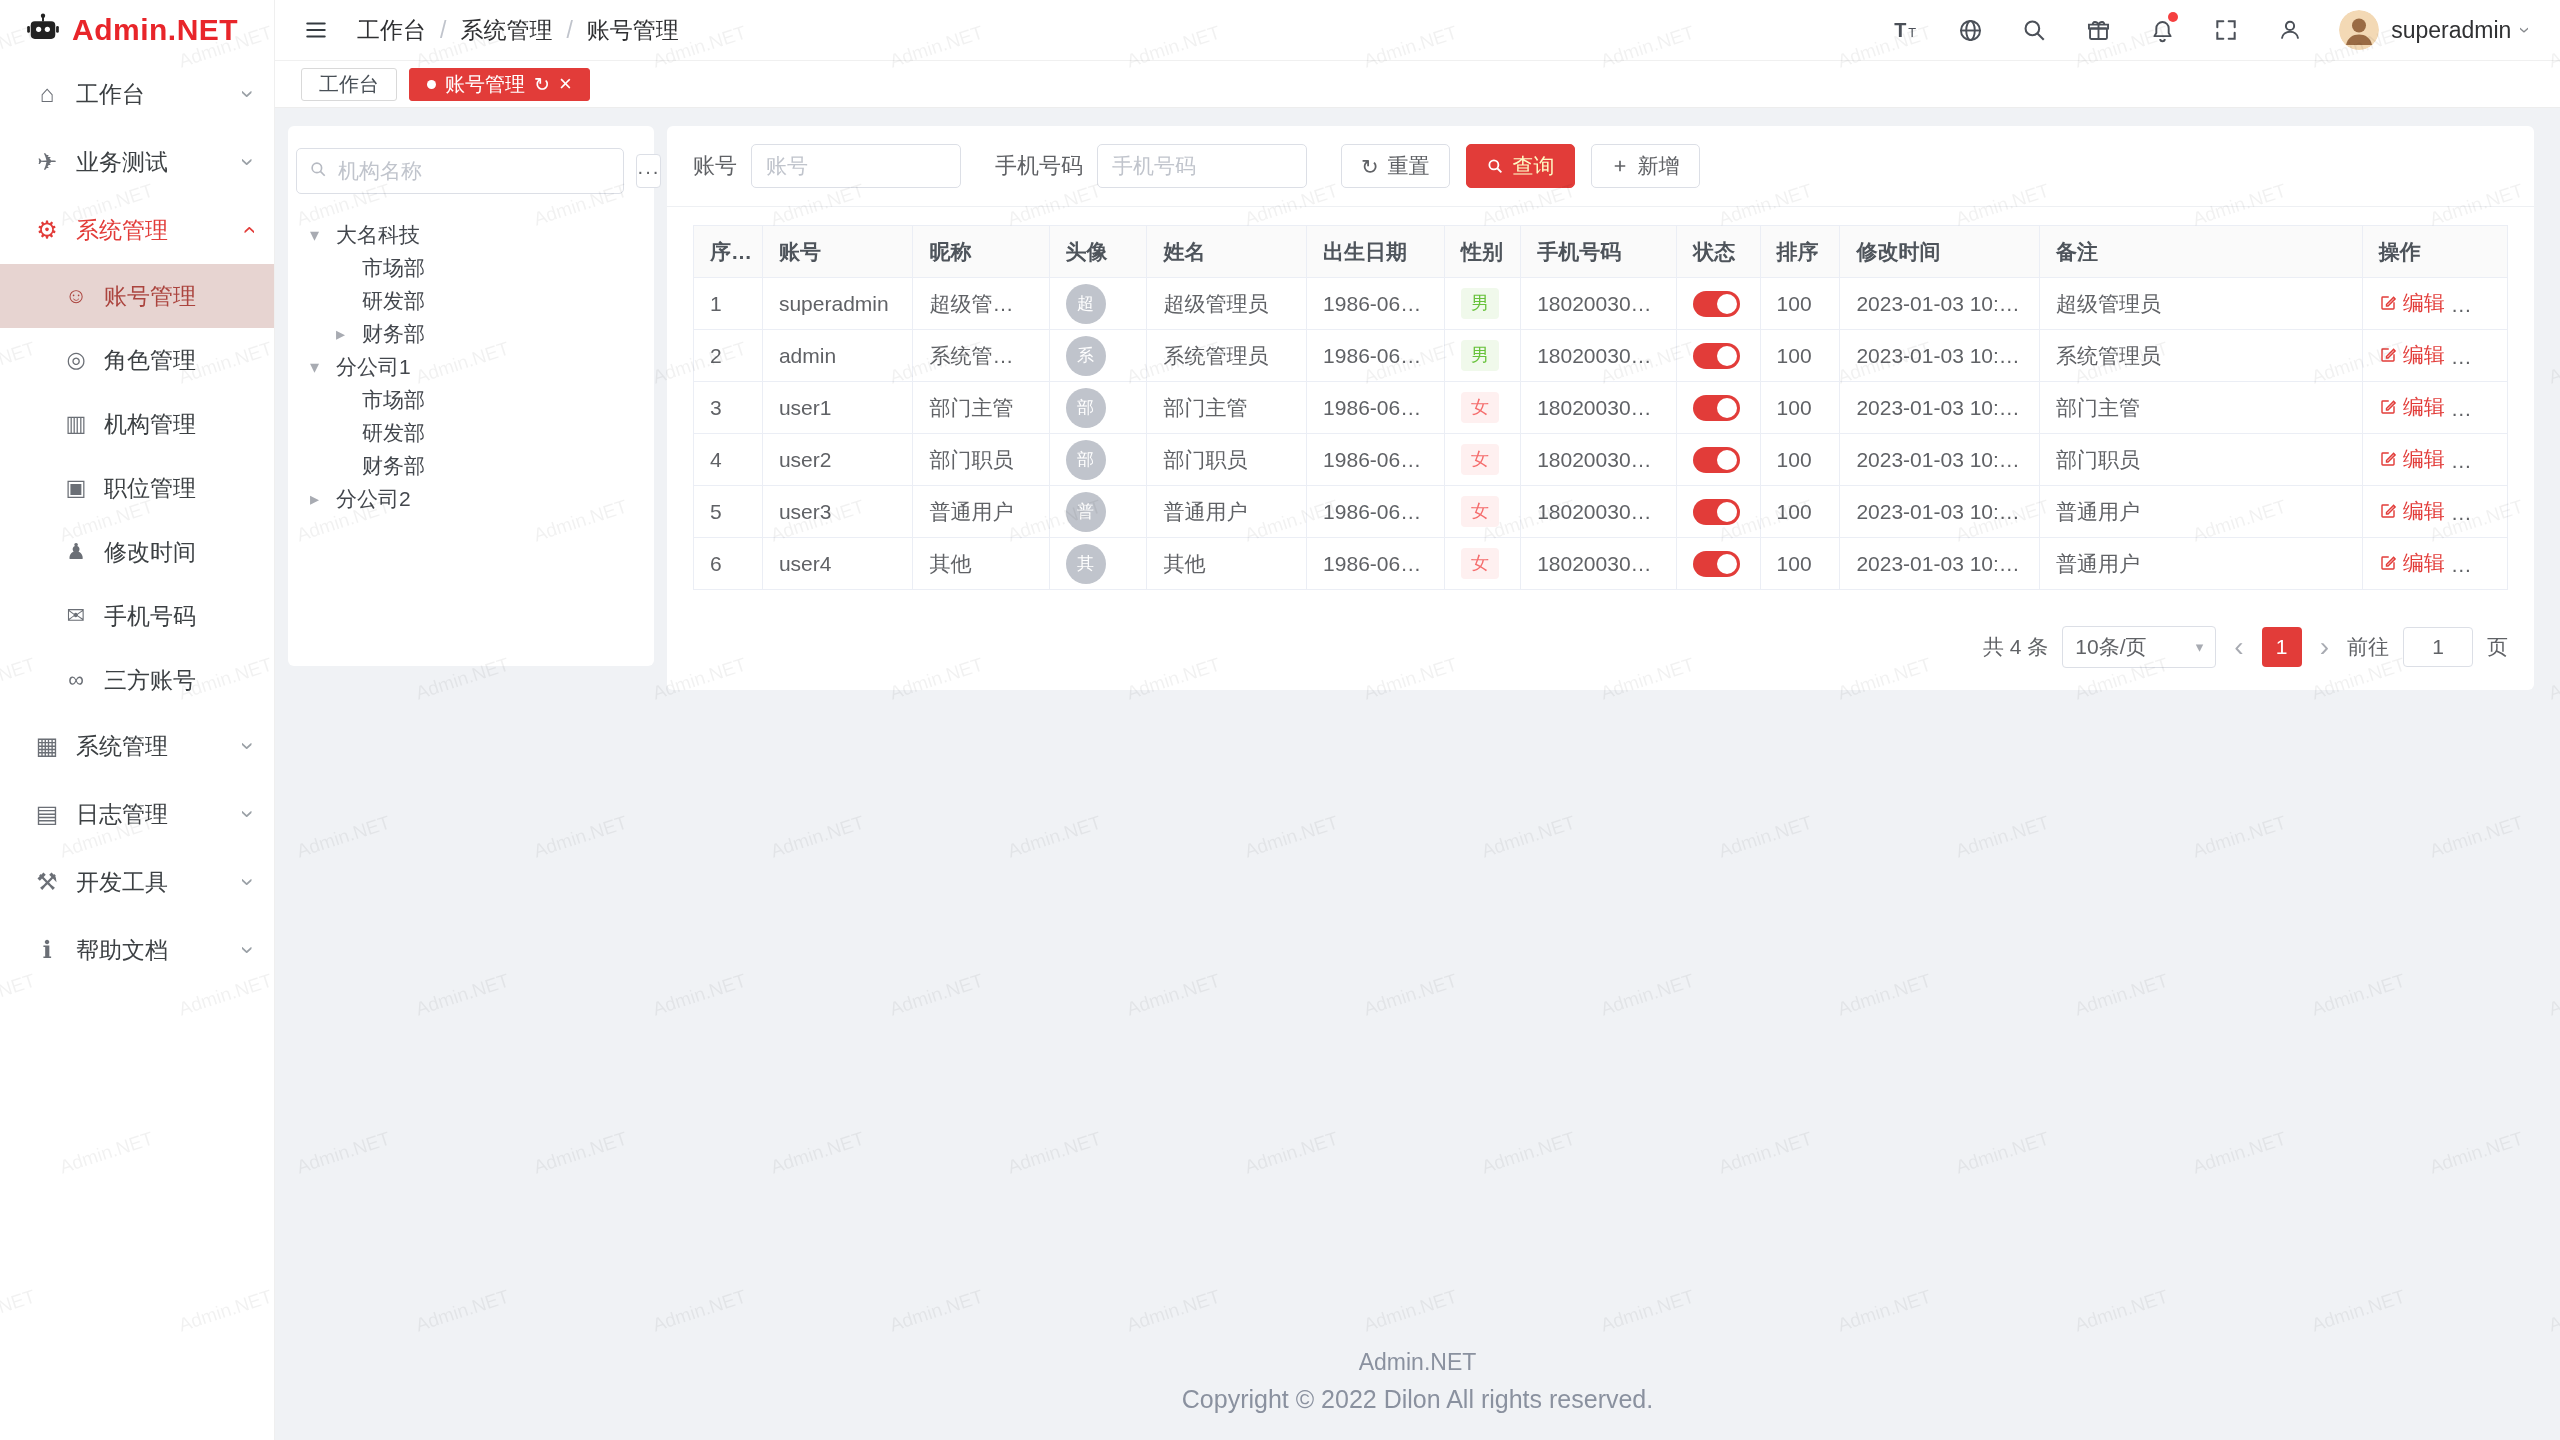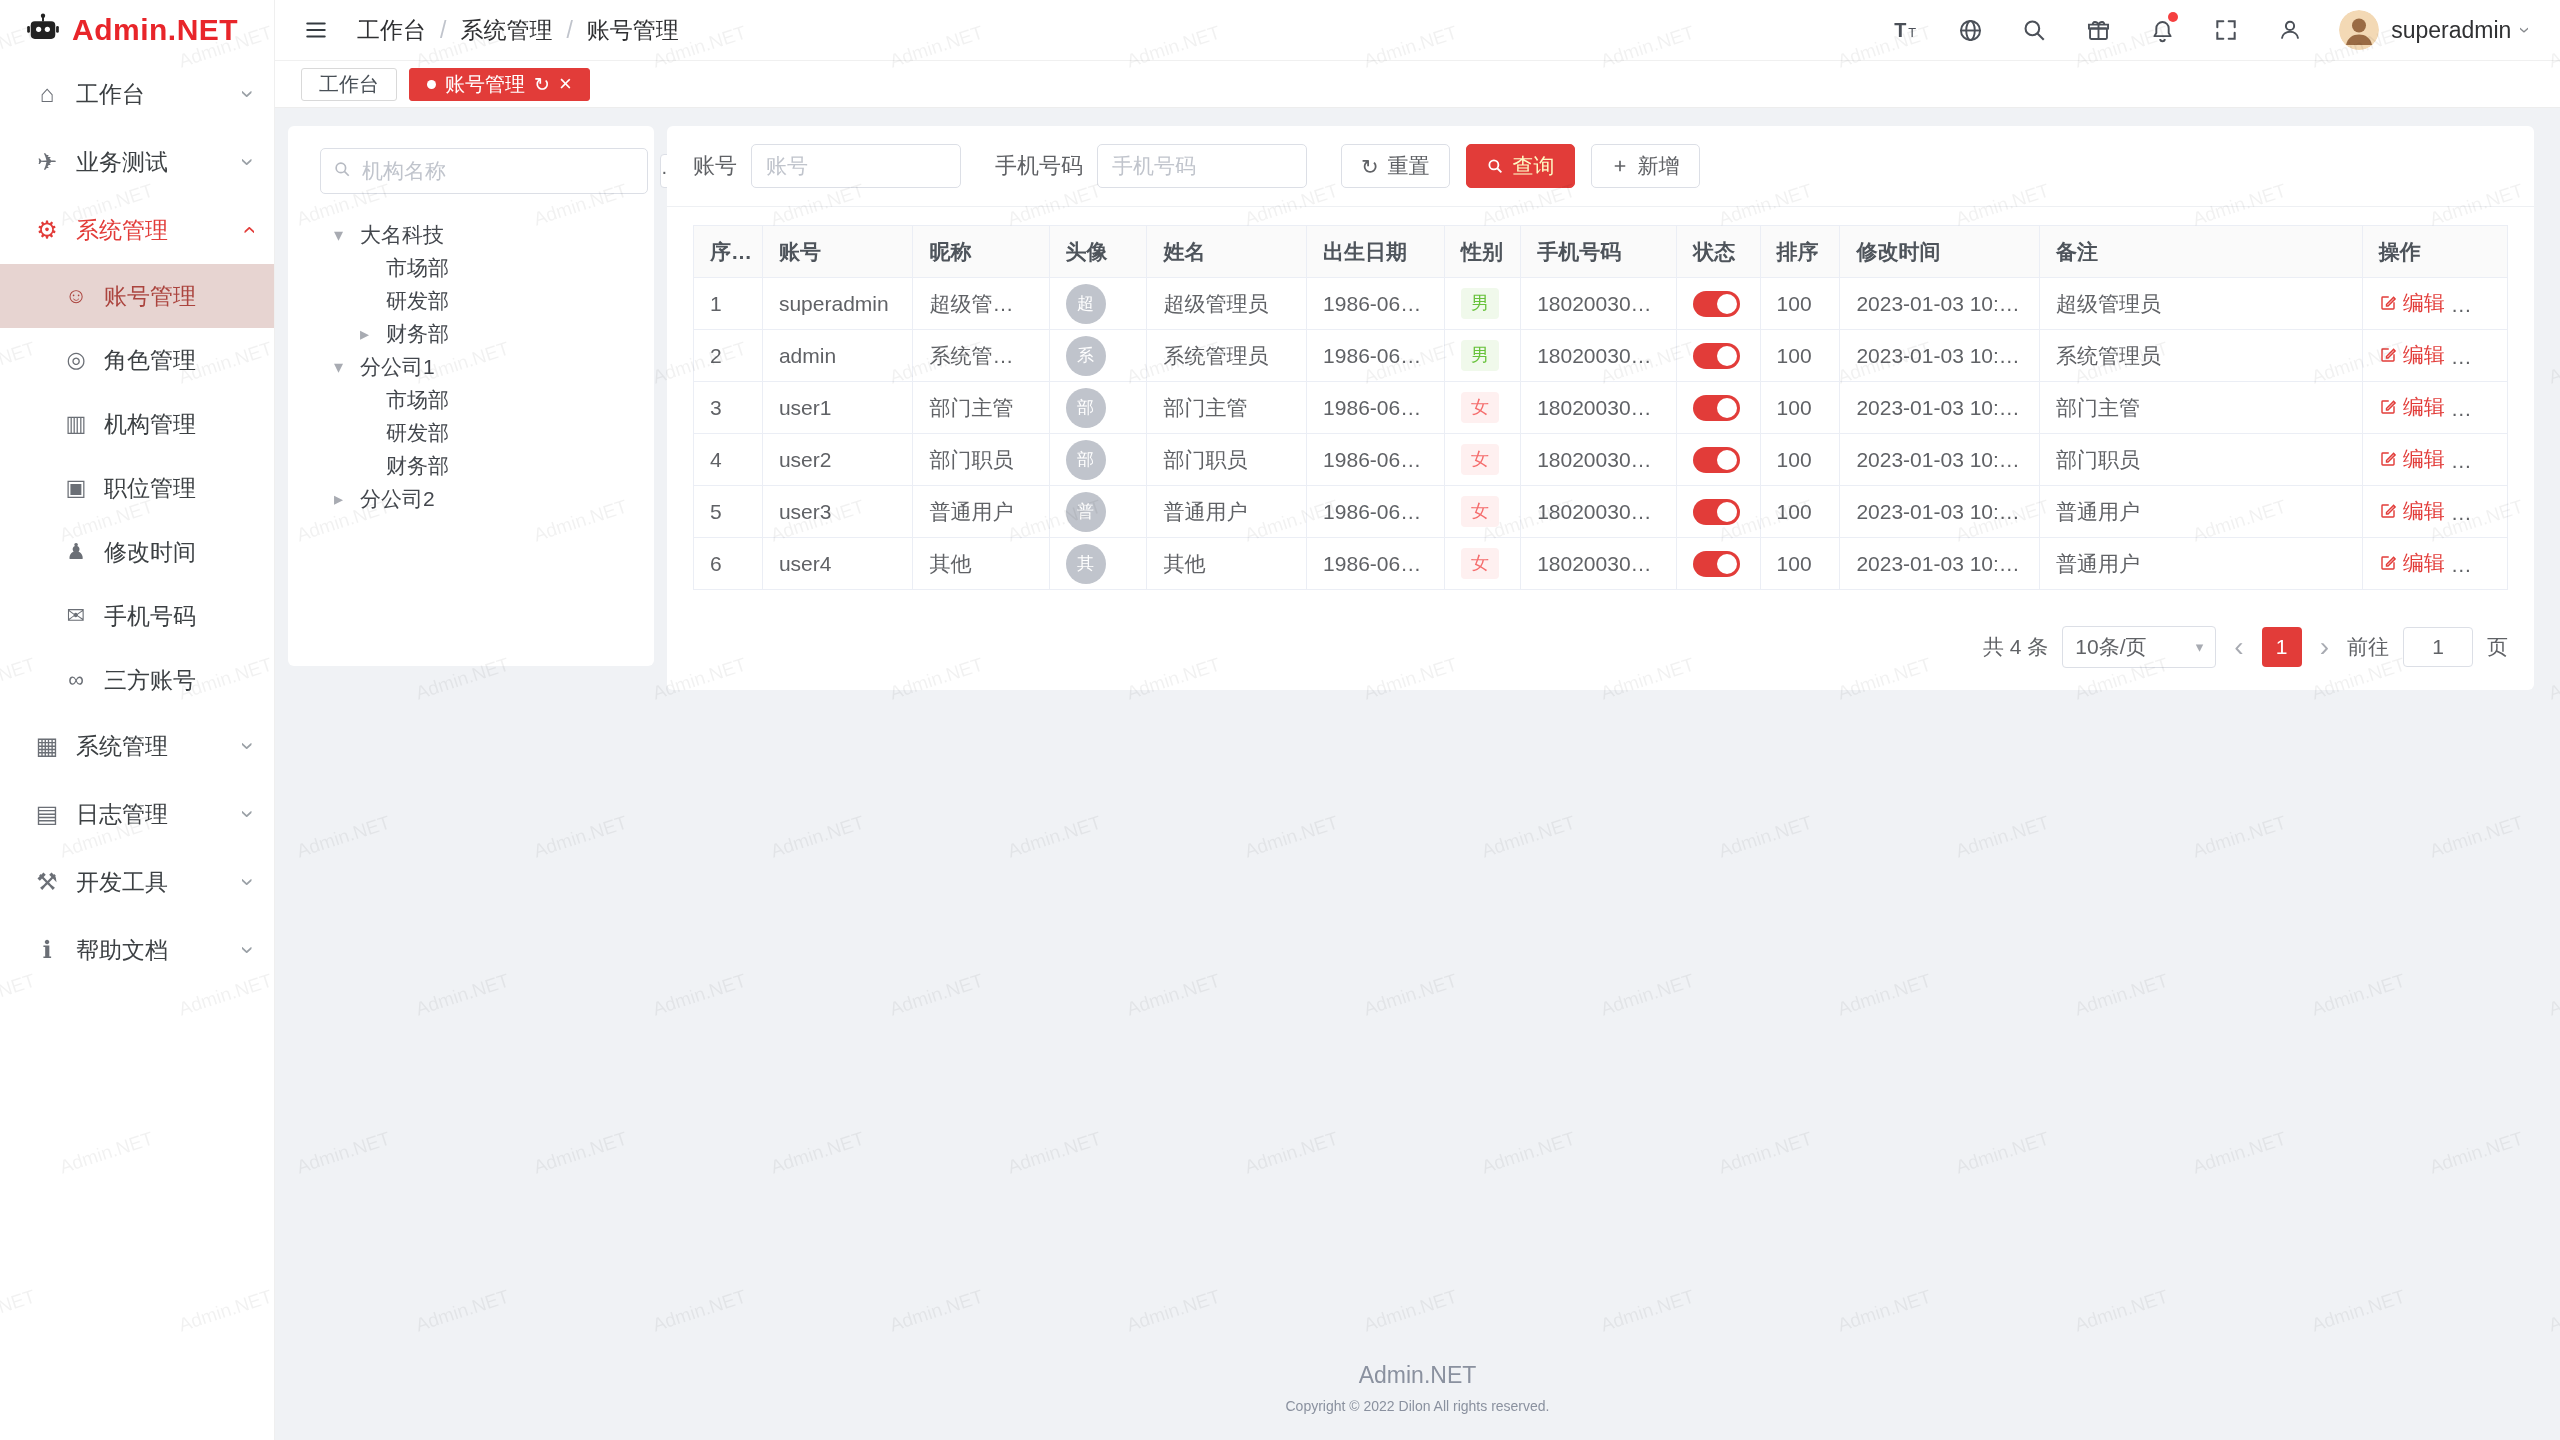--- a/index.html
+++ b/index.html
@@ -53,21 +53,21 @@
   .tab-dot{width:9px;height:9px;border-radius:50%;background:#fff;}
   .tab-refresh{font-size:19px;line-height:1;}
   .tab-close{font-size:22px;line-height:1;}
 
   
   .page-body{flex:1;display:flex;flex-direction:column;background:#f0f2f5;overflow:hidden;}
   .panels{display:flex;gap:13px;padding:18px 26px 0 13px;align-items:flex-start;}
   .panel{background:#fff;border-radius:6px;box-sizing:border-box;}
 
   
-  .tree-panel{width:366px;flex-shrink:0;height:540px;padding:22px 32px;}
+  .tree-panel{width:366px;flex-shrink:0;height:540px;padding:22px 8px;}
   .tree-search-row{display:flex;align-items:center;gap:12px;margin-bottom:24px;}
   .tree-search{flex:1;height:46px;border:1px solid #dcdfe6;border-radius:5px;display:flex;align-items:center;padding:0 12px;gap:9px;box-sizing:border-box;}
   .tree-search input{border:none;outline:none;flex:1;min-width:0;font-size:21px;color:#303133;font-family:inherit;background:transparent;}
   input::placeholder{color:#c0c4cc;}
   .more-btn{width:40px;height:32px;border:1px solid #dcdfe6;border-radius:4px;display:flex;align-items:center;justify-content:center;color:#606266;font-size:20px;letter-spacing:1px;cursor:pointer;background:#fff;}
   .tree-node{height:33px;display:flex;align-items:center;font-size:21px;color:#43474d;cursor:pointer;}
   .tree-node.lvl0{padding-left:14px;}
   .tree-node.lvl1{padding-left:40px;font-family:Liberation Serif, serif;}
   .caret-slot{width:26px;flex-shrink:0;color:#a8abb2;font-size:18px;}
 
@@ -96,21 +96,21 @@
 
   .pagination{display:flex;justify-content:flex-end;align-items:center;gap:14px;padding:20px 26px 22px;font-size:21px;color:#606266;}
   .page-select{height:40px;min-width:128px;border:1px solid #dcdfe6;border-radius:4px;display:inline-flex;align-items:center;justify-content:space-between;padding:0 12px;gap:10px;cursor:pointer;background:#fff;}
   .select-arrow{color:#a8abb2;font-size:15px;}
   .page-arrow{color:#a8abb2;font-size:28px;cursor:pointer;padding:0 4px;line-height:1;}
   .page-num{width:40px;height:40px;background:var(--accent);color:#fff;border-radius:4px;display:inline-flex;align-items:center;justify-content:center;cursor:pointer;}
   .goto-input{width:70px;height:40px;border:1px solid #dcdfe6;border-radius:4px;text-align:center;font-size:21px;color:#606266;outline:none;box-sizing:border-box;font-family:inherit;}
 
   .footer{margin-top:auto;text-align:center;padding-bottom:26px;color:#8a919f;}
   .footer-line1{font-size:23px;margin-bottom:9px;}
-  .footer-line2{font-size:14px;}
+  .footer-line2{font-size:25px;}
 
   
   #watermark{position:fixed;inset:0;pointer-events:none;z-index:60;overflow:hidden;}
   .wm{position:absolute;transform:rotate(-18deg);font-size:19px;color:rgba(0,0,0,0.055);white-space:nowrap;}
 </style>
 </head>
 <body>
 
 <div class="app">
 

